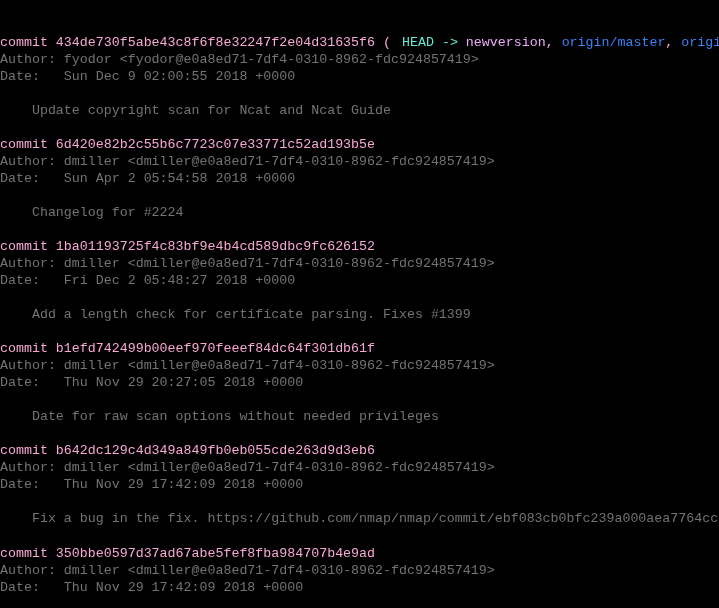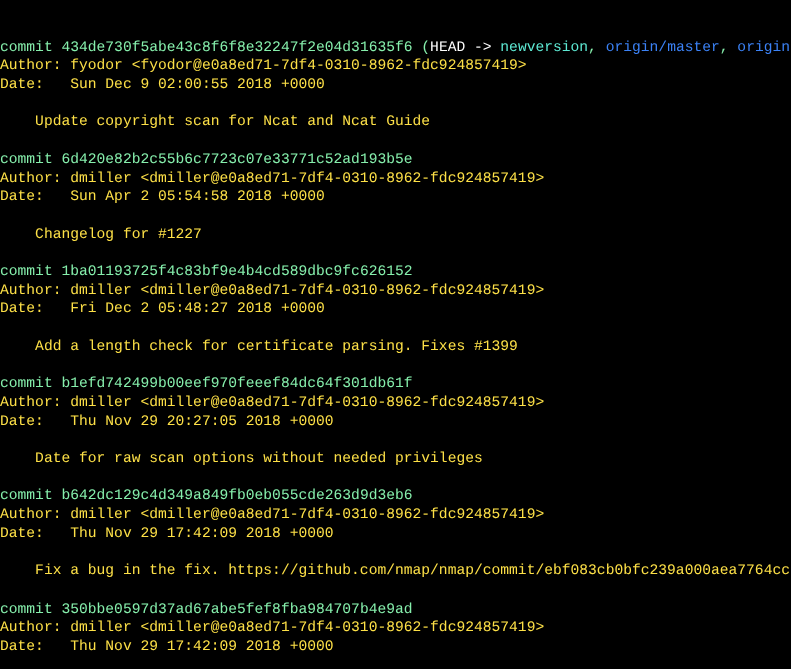--- a/index.html
+++ b/index.html
@@ -11,42 +11,42 @@
     font-size: 13.3px;
     line-height: 1.28;
     width: 719px;
     height: 608px;
     overflow: hidden;
   }
   .log {
     white-space: pre;
     padding: 0;
   }
-  .yel  { color: #86efac; }
-  .cyan { color: #ffffff; }  
-  .green{ color: #5eead4; }
+  .yel  { color: #f9a8d4; }
+  .cyan { color: #5eead4; margin-left: 11px; }  
+  .green{ color: #f0abfc; }
   .red  { color: #3b82f6; }
-  .w    { color: #fde047; }
+  .w    { color: #737373; }
 </style>
 </head>
 <body>
 
 <div class="log">
 
 <span class="yel">commit </span><span class="yel">434de730f5abe43c8f6f8e32247f2e04d31635f6</span><span class="yel"> (</span><span class="cyan">HEAD -&gt; </span><span class="green">newversion</span><span class="yel">, </span><span class="red">origin/master</span><span class="yel">, </span><span class="red">origin</span>
 <span class="w">Author: fyodor &lt;fyodor@e0a8ed71-7df4-0310-8962-fdc924857419&gt;</span>
 <span class="w">Date:   Sun Dec 9 02:00:55 2018 +0000</span>
 
 <span class="w">    Update copyright scan for Ncat and Ncat Guide</span>
 
 <span class="yel">commit </span><span class="yel">6d420e82b2c55b6c7723c07e33771c52ad193b5e</span>
 <span class="w">Author: dmiller &lt;dmiller@e0a8ed71-7df4-0310-8962-fdc924857419&gt;</span>
 <span class="w">Date:   Sun Apr 2 05:54:58 2018 +0000</span>
 
-<span class="w">    Changelog for #1227</span>
+<span class="w">    Changelog for #2224</span>
 
 <span class="yel">commit </span><span class="yel">1ba01193725f4c83bf9e4b4cd589dbc9fc626152</span>
 <span class="w">Author: dmiller &lt;dmiller@e0a8ed71-7df4-0310-8962-fdc924857419&gt;</span>
 <span class="w">Date:   Fri Dec 2 05:48:27 2018 +0000</span>
 
 <span class="w">    Add a length check for certificate parsing. Fixes #1399</span>
 
 <span class="yel">commit </span><span class="yel">b1efd742499b00eef970feeef84dc64f301db61f</span>
 <span class="w">Author: dmiller &lt;dmiller@e0a8ed71-7df4-0310-8962-fdc924857419&gt;</span>
 <span class="w">Date:   Thu Nov 29 20:27:05 2018 +0000</span>

